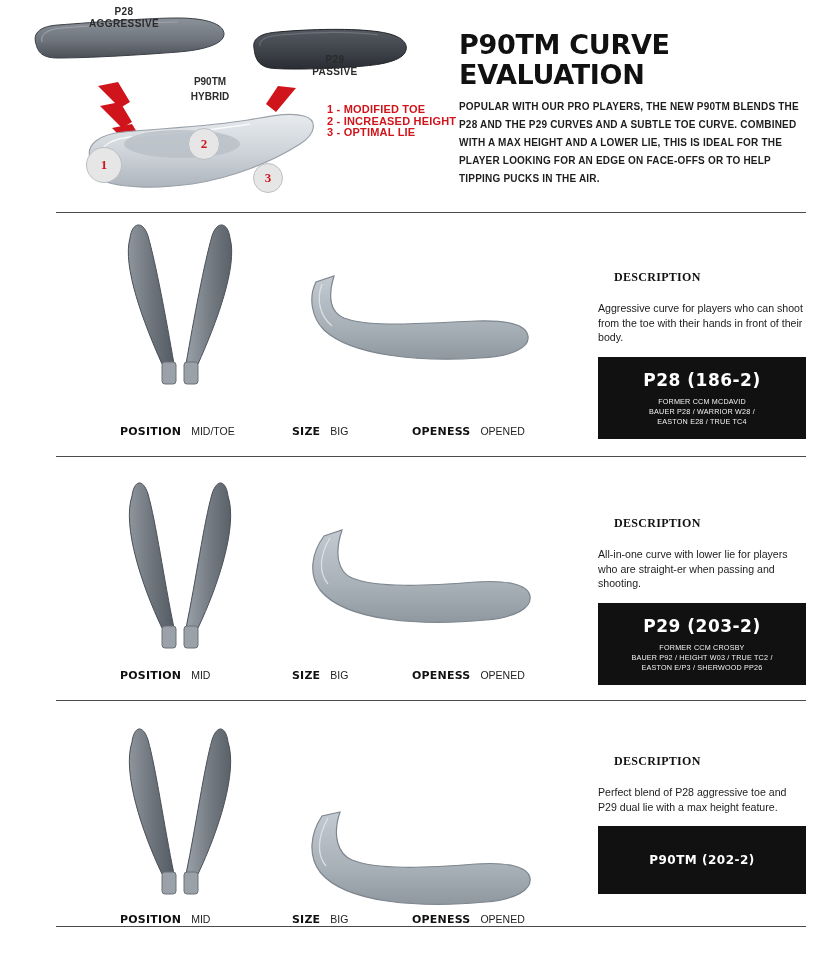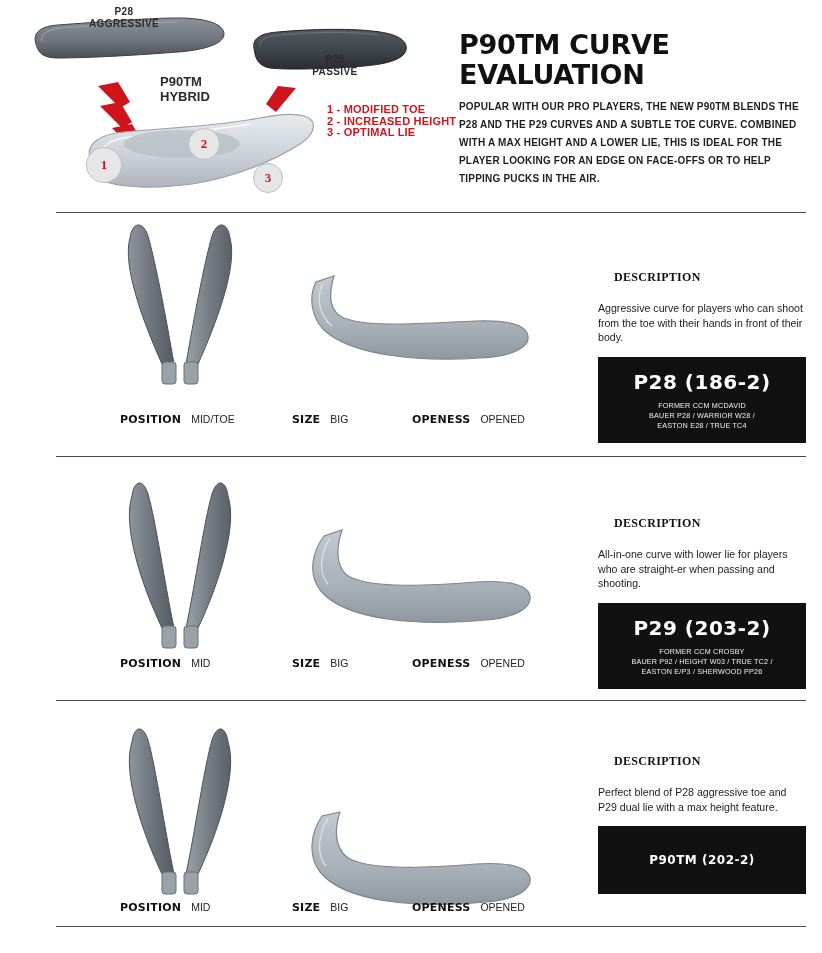--- a/index.html
+++ b/index.html
@@ -22,21 +22,21 @@
     font-weight:bold;
     letter-spacing:.4px;
     text-align:center;
     line-height:12px;
     color:#2b2b2b;
   }
   .p28-label{left:84px;top:6px;width:80px;}
   .p29-label{left:300px;top:14px;width:70px;margin-top:40px;}
   .hybrid-label{
     position:absolute;left:160px;top:74px;width:100px;
-    font-size:13px;font-weight:bold;text-align:left;line-height:15px;
+    font-size:10px;font-weight:bold;text-align:center;line-height:15px;
     color:#2b2b2b;
   }
 
   .legend{
     position:absolute;left:327px;top:104px;
     font-size:11px;font-weight:bold;color:#d0141b;line-height:11.5px;
     letter-spacing:.2px;
   }
 
   .callout{
@@ -77,21 +77,21 @@
 
   
   .row{position:relative;height:244px;}
   .row .divider{
     position:absolute;left:56px;right:16px;top:0;height:1px;background:#4a4a4a;
   }
   .rowinner{position:relative;height:100%;}
 
   .spec-row{
     position:absolute;
-    bottom:30px;left:120px;width:460px;
+    bottom:18px;left:120px;width:460px;
     font-size:0;
   }
   .spec{display:inline-block;vertical-align:bottom;}
   .spec .k{
     font-family:"DejaVu Sans", sans-serif;
     font-weight:bold;font-size:11px;letter-spacing:.2px;color:#111;
     display:inline-block;
   }
   .spec .v{
     font-size:10.5px;color:#222;display:inline-block;margin-left:10px;
@@ -115,21 +115,21 @@
     font-size:10.6px;line-height:14.5px;color:#1c1c1c;
   }
   .codebox{
     margin-top:12px;
     background:#111111;color:#ffffff;
     padding:13px 8px 12px 8px;
     text-align:center;
   }
   .codebox .code{
     font-family:"DejaVu Sans", sans-serif;
-    font-size:20px;font-weight:bold;letter-spacing:.5px;
+    font-size:17px;font-weight:bold;letter-spacing:.5px;
   }
   .codebox .sub{
     margin-top:7px;
     font-size:7.2px;line-height:10px;letter-spacing:.2px;
     color:#f2f2f2;
   }
   .codebox.tall .code{font-size:12px;}
 
   svg{display:block;}
   .absvg{position:absolute;}

